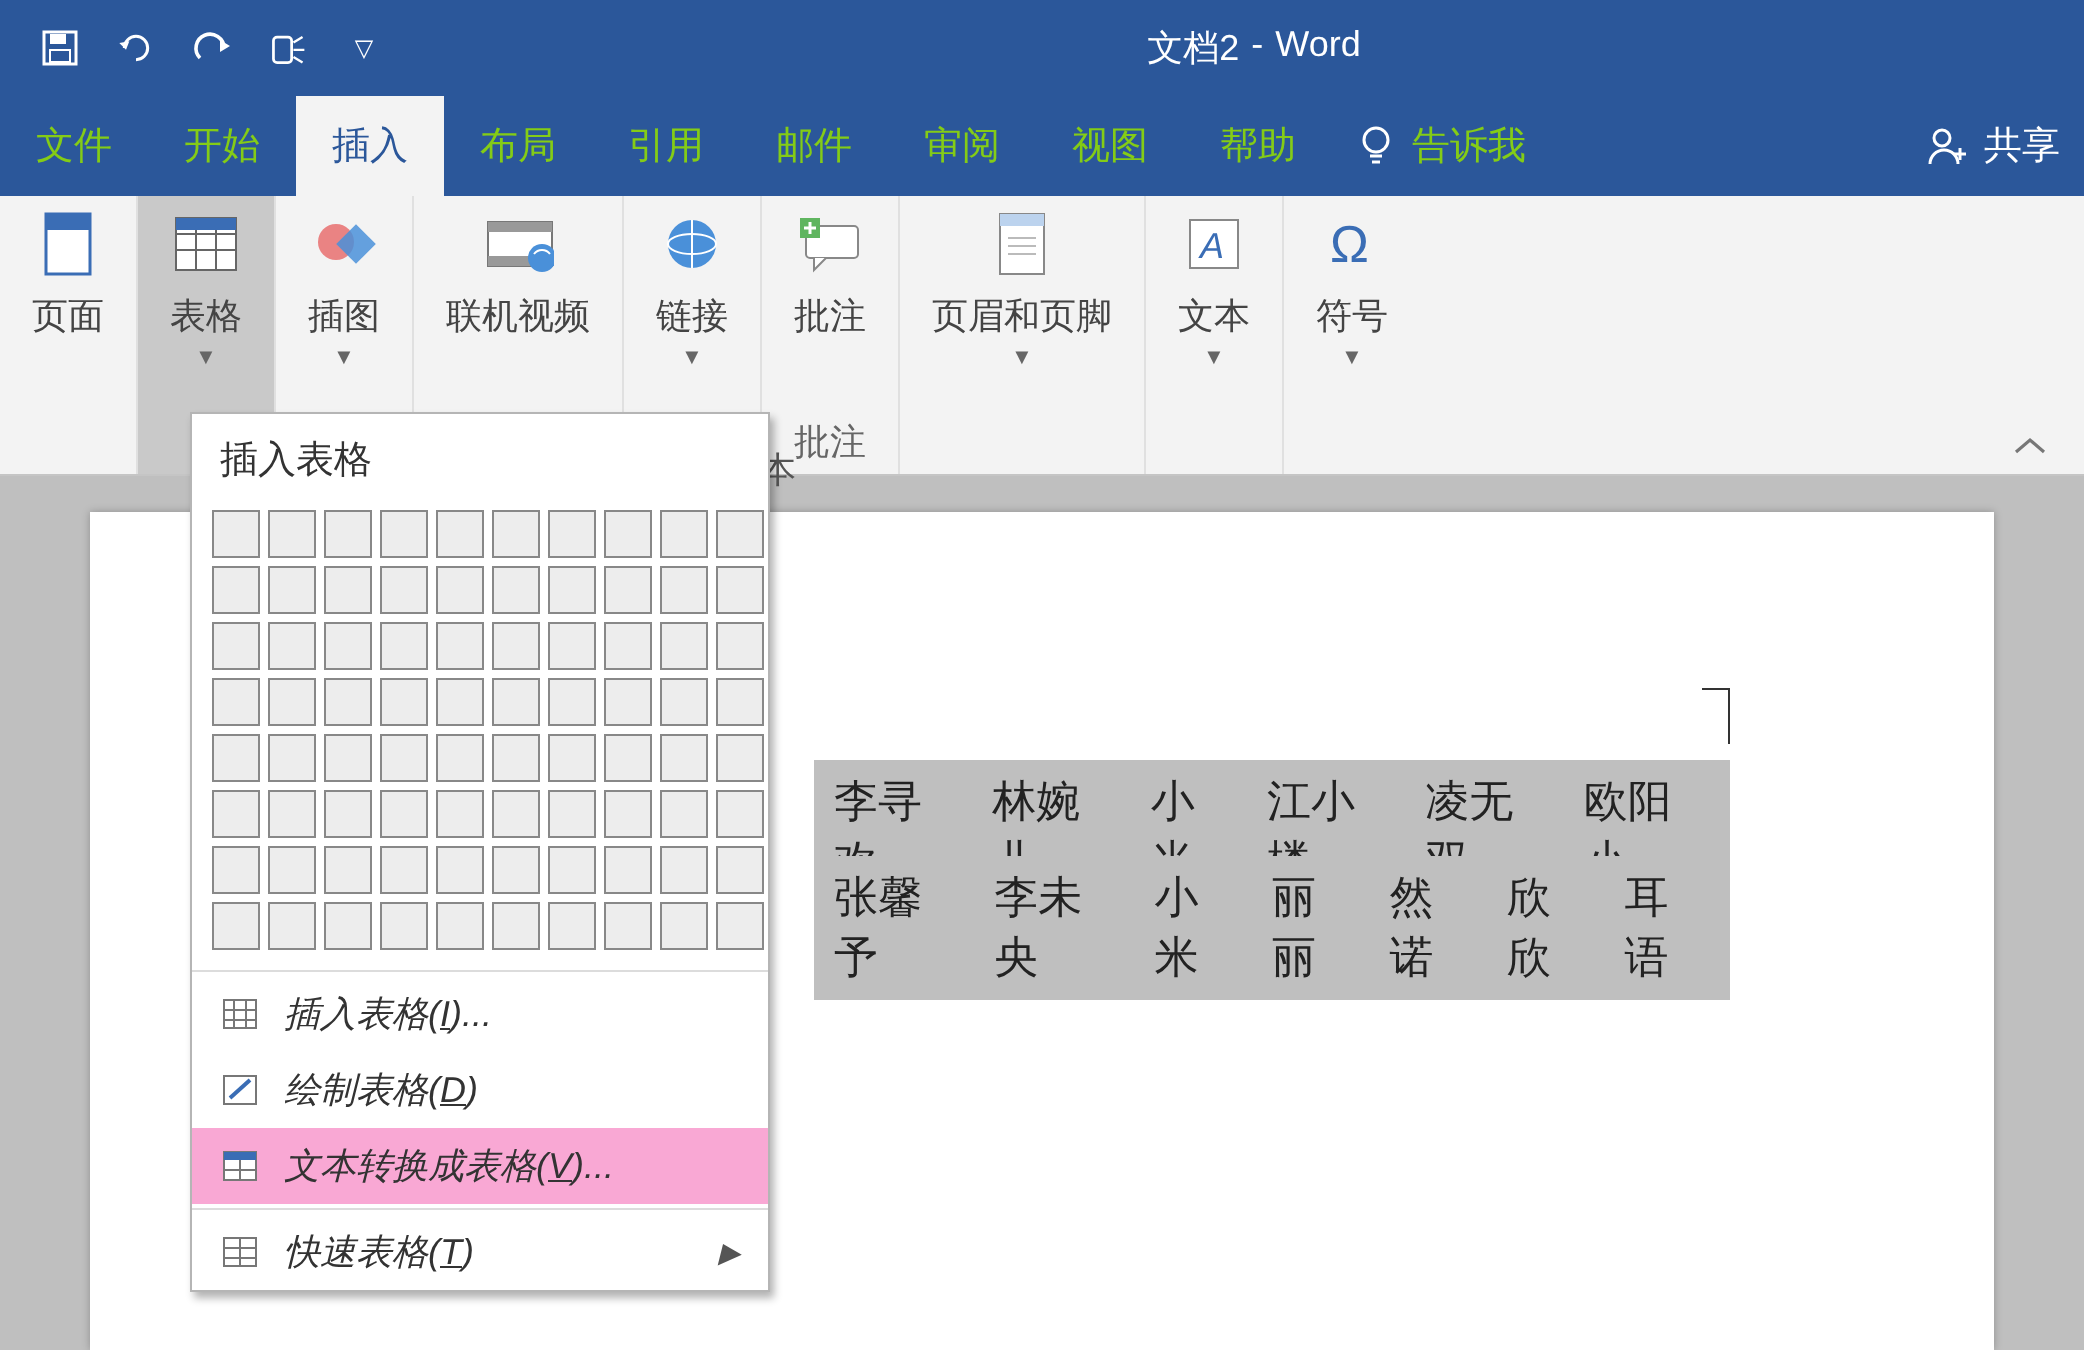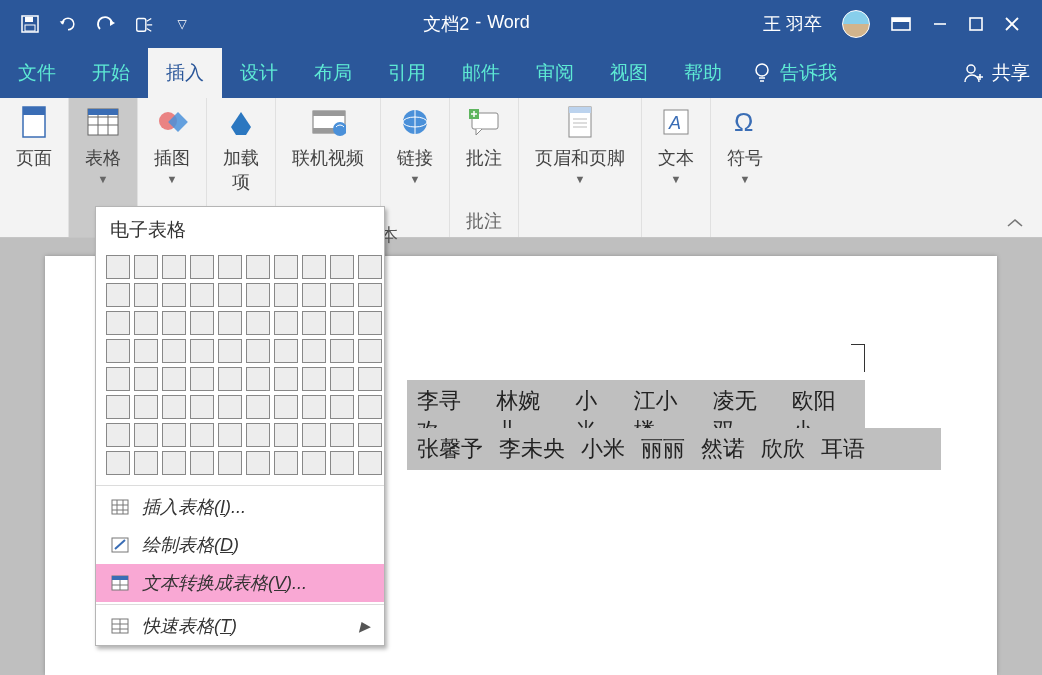--- a/index.html
+++ b/index.html
@@ -7,38 +7,38 @@
 
   .titlebar { height: 48px; background: #2b579a; display: flex; align-items: center; color: #fff; }
   .qat { display: flex; gap: 18px; padding: 0 20px; align-items: center; }
   .qat .ico { width: 20px; height: 20px; display:flex; align-items:center; justify-content:center; }
   .title-center { flex:1; text-align:center; font-size: 18px; display:flex; justify-content:center; gap:6px; }
   .title-right { display:flex; align-items:center; gap:20px; padding: 0 22px; }
   .avatar { width:28px; height:28px; border-radius:50%; background: linear-gradient(#87ceeb 50%, #d2b48c 50%); border:1px solid #fff; }
   .win-btn { font-size: 18px; }
 
   .tabbar { height: 50px; background: #2b579a; display:flex; align-items:stretch; }
-  .tab { color:#5eead4; font-size:19px; padding: 0 18px; display:flex; align-items:center; cursor:pointer; }
+  .tab { color:#84cc16; font-size:19px; padding: 0 18px; display:flex; align-items:center; cursor:pointer; }
   .tab.active { background:#f3f3f3; color:#2b579a; }
   .tabbar .tellme { display:flex; align-items:center; gap:8px; padding-left:12px;justify-content:center; }
   .tabbar .share { margin-left:auto; padding-right:12px; display:flex; align-items:center; gap:8px; font-size:19px; color:#fff; }
 
   .ribbon { height: 140px; background:#f3f3f3; border-bottom:1px solid #c5c5c5; display:flex; align-items:stretch; position:relative; }
   .group { border-right:1px solid #e0e0e0; padding: 6px 16px 4px; display:flex; flex-direction:column; align-items:center; justify-content:flex-start; }
   .group .bigbtn { display:flex; flex-direction:column; align-items:center; gap:6px; font-size:18px; color:#444; }
   .bigicon { width:36px; height:36px; display:flex; align-items:center; justify-content:center; }
   .group-label { font-size:18px; color:#666; margin-top:auto; padding-top:6px; }
   .drop-caret { font-size:11px; color:#666; line-height:6px; }
   .collapse { position:absolute; right:18px; bottom:8px; color:#666; font-size:14px; }
 
   .workspace { position:relative; background:#bfbfbf; height: calc(675px - 48px - 50px - 140px); padding: 18px 24px 0 24px; }
   .page { background:#fff; width: 952px; height: 100%; margin:0 auto; box-shadow:0 0 4px rgba(0,0,0,0.25); position:relative; }
   .sel-line { position:absolute; background:#bfbfbf; color:#222; font-size:22px; padding:6px 10px; display:flex; gap:16px; }
   .sel-line.one { left: 362px; top: 124px; width:458px; }
-  .sel-line.two { left: 362px; top: 172px; width:534px; }
+  .sel-line.two { left: 362px; top: 172px; width:458px; }
   .cursor-mark { position:absolute; left: 806px; top: 88px; width:14px; height:28px; border-top:1px solid #333; border-right:1px solid #333; }
 
   
   .tbl-menu { position:absolute; left:95px; top:206px; width:290px; background:#fff; border:1px solid #b5b5b5; box-shadow:2px 3px 4px rgba(0,0,0,0.3); z-index:20; }
   .tbl-menu .hdr { font-size:19px; padding:10px 14px 8px; color:#333; }
   .tbl-grid { padding: 4px 10px 8px; display:grid; grid-template-columns: repeat(10, 24px); grid-template-rows: repeat(8, 24px); gap:4px; }
   .tbl-grid .cell { width:24px; height:24px; background:#ededed; border:1px solid #888; }
   .menu-sep { border-top:1px solid #dcdcdc; margin:2px 0; }
   .menu-item { display:flex; align-items:center; gap:12px; padding:7px 14px; font-size:18px; color:#333;font-style:italic; }
   .menu-item.hover { background:#f9a8d4; }
@@ -80,53 +80,26 @@
           <path d="M14 7 L19 4 M14 11 L20 11 M14 15 L19 18" stroke="#fff" stroke-width="1.3"></path>
         </svg>
     </span>
     <span class="ico" style="font-size:12px;color:#fff;">▽</span>
   </div>
   <div class="title-center">
     <span>文档2</span>
     <span>-</span>
     <span>Word</span>
   </div>
-  <div class="title-right">
-    <span style="font-size:18px;">王 羽卒</span>
-    <span class="avatar"></span>
-    <span>
-      <svg width="22" height="18" viewBox="0 0 22 18">
-          <rect x="2" y="3" width="18" height="12" fill="none" stroke="#fff" stroke-width="1.6"></rect>
-          <rect x="2" y="3" width="18" height="4" fill="#fff"></rect>
-        </svg>
-    </span>
-    <span class="win-btn">
-      <svg width="16" height="16">
-          <line x1="2" y1="8" x2="14" y2="8" stroke="#fff" stroke-width="1.6"></line>
-        </svg>
-    </span>
-    <span class="win-btn">
-      <svg width="16" height="16">
-          <rect x="2" y="2" width="12" height="12" fill="none" stroke="#fff" stroke-width="1.6"></rect>
-        </svg>
-    </span>
-    <span class="win-btn">
-      <svg width="16" height="16">
-          <line x1="2" y1="2" x2="14" y2="14" stroke="#fff" stroke-width="1.8"></line>
-          <line x1="14" y1="2" x2="2" y2="14" stroke="#fff" stroke-width="1.8"></line>
-        </svg>
-    </span>
-  </div>
 </div>
 
 <div class="tabbar">
   <div class="tab">文件</div>
   <div class="tab">开始</div>
   <div class="tab active">插入</div>
-  <div class="tab">设计</div>
   <div class="tab">布局</div>
   <div class="tab">引用</div>
   <div class="tab">邮件</div>
   <div class="tab">审阅</div>
   <div class="tab">视图</div>
   <div class="tab">帮助</div>
   <div class="tab tellme">
     <svg width="20" height="24">
         <circle cx="10" cy="9" r="6" fill="none" stroke="#fff" stroke-width="1.5"></circle>
         <line x1="7" y1="17" x2="13" y2="17" stroke="#fff" stroke-width="1.5"></line>
@@ -181,31 +154,20 @@
             <rect x="16" y="8" width="14" height="14" transform="rotate(45 23 15)" fill="#4a90d9" opacity="0.85"></rect>
           </svg>
       </span>
       <span>插图</span>
       <span class="drop-caret">▼</span>
     </div>
   </div>
   <div class="group">
     <div class="bigbtn">
       <span class="bigicon">
-        <svg width="30" height="30">
-            <path d="M5 20 L15 5 L25 20 L20 28 L10 28 Z" fill="#2b77c0"></path>
-          </svg>
-      </span>
-      <span style="white-space:pre; text-align:center;">加载
-项</span>
-    </div>
-  </div>
-  <div class="group">
-    <div class="bigbtn">
-      <span class="bigicon">
         <svg width="38" height="30">
             <rect x="3" y="4" width="32" height="22" fill="#fff" stroke="#777"></rect>
             <rect x="3" y="4" width="32" height="5" fill="#999"></rect>
             <rect x="3" y="21" width="32" height="5" fill="#999"></rect>
             <circle cx="30" cy="22" r="7" fill="#4a90d9"></circle>
             <path d="M26 20 A5 5 0 0 1 34 20" fill="none" stroke="#fff"></path>
           </svg>
       </span>
       <span>联机视频</span>
     </div>
@@ -279,21 +241,21 @@
   <span class="collapse">
     <svg width="18" height="12">
         <path d="M2 9 L9 3 L16 9" fill="none" stroke="#777" stroke-width="1.6"></path>
       </svg>
   </span>
 </div>
 
 <span class="overlay-text">本</span>
 
 <div class="tbl-menu">
-  <div class="hdr">电子表格</div>
+  <div class="hdr">插入表格</div>
   <div class="tbl-grid">
       <div class="cell"></div>
       <div class="cell"></div>
       <div class="cell"></div>
       <div class="cell"></div>
       <div class="cell"></div>
       <div class="cell"></div>
       <div class="cell"></div>
       <div class="cell"></div>
       <div class="cell"></div>

